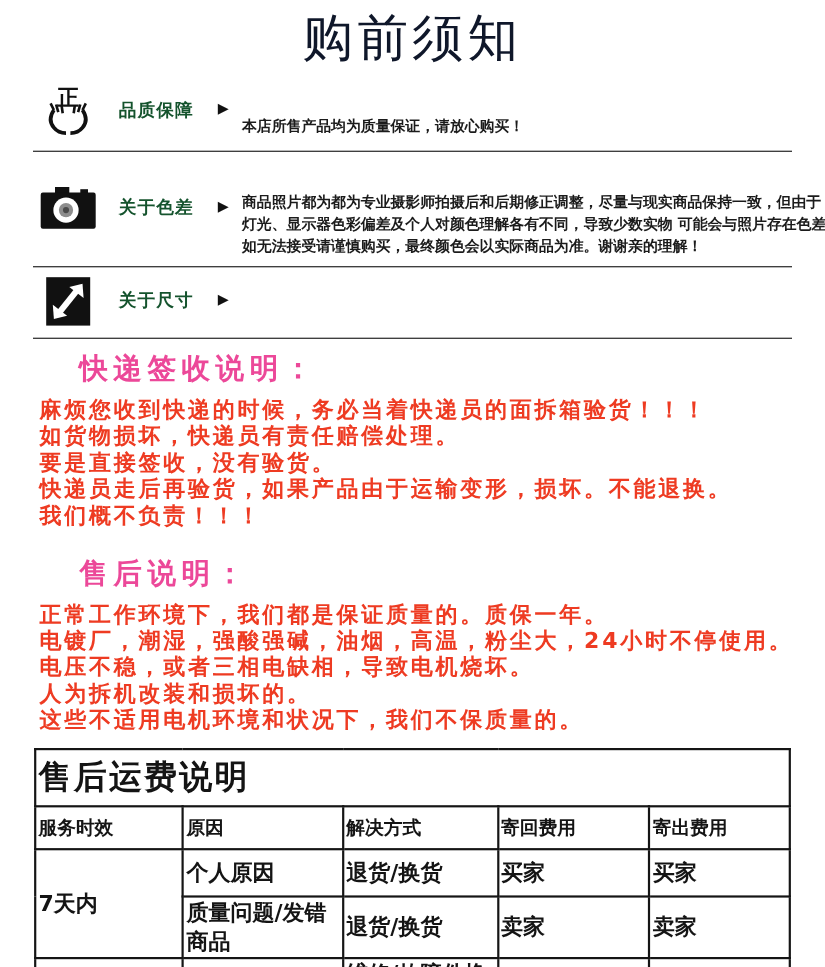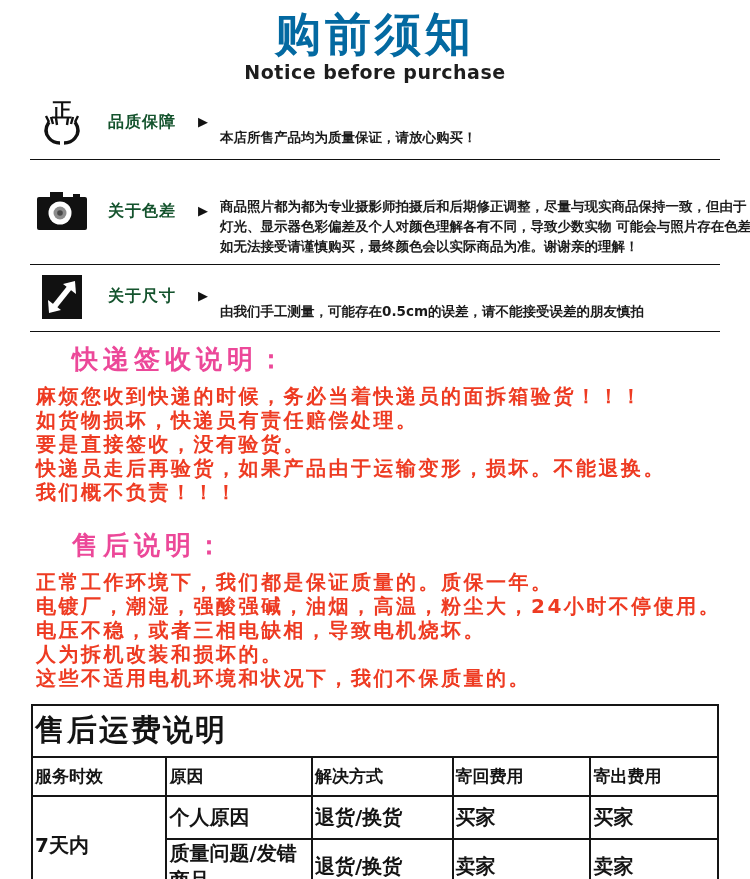--- a/index.html
+++ b/index.html
@@ -4,22 +4,22 @@
 <style>
   html,body{margin:0;padding:0;background:#ffffff;}
   body{
     width:750px;height:879px;overflow:hidden;
     font-family:"DejaVu Sans","Liberation Sans",sans-serif;
     color:#151515;
   }
   
   .page-header{text-align:center;padding-top:8px;}
   .page-title{
-    font-size:46px;font-weight:bold;letter-spacing:4px;
-    color:#0369a1;line-height:1.15;
+    font-size:46px;font-weight:normal;letter-spacing:4px;
+    color:#0f172a;line-height:1.15;
   }
   .page-subtitle{
     font-size:19px;font-weight:bold;color:#1e1e1e;
     letter-spacing:0.5px;margin-top:0px;
   }
   
   .notices{margin:6px 30px 0 30px;}
   .notice-row{
     display:flex;align-items:center;
     border-bottom:1.5px solid #111;
@@ -66,21 +66,20 @@
   .red-cell{color:#f23b25;}
   
   .col-period{width:19.6%;}.col-reason{width:21.2%;}
   .col-solution{width:20.5%;}.col-return{width:20.1%;}.col-out{width:18.6%;}
 </style>
 </head>
 <body>
 
 <div class="page-header">
   <div class="page-title">购前须知</div>
-  <div class="page-subtitle">Notice before purchase</div>
 </div>
 
 <div class="notices">
 
   <div class="notice-row r1">
     <span class="notice-icon">
       <svg width="52" height="50" viewBox="0 0 52 50">
         <text x="26" y="19" font-size="20" font-weight="bold" text-anchor="middle" fill="#111" font-family="DejaVu Sans,sans-serif">正</text>
         <path d="M13 24 q-6 9 0 16 q4 5 11 5" fill="none" stroke="#111" stroke-width="3.4"></path>
         <path d="M13 24 l-3 -6 M17 26 l-2 -7 M21 27 l-1 -7" fill="none" stroke="#111" stroke-width="2.4"></path>
@@ -117,21 +116,20 @@
     <span class="notice-icon">
       <svg width="42" height="46" viewBox="0 0 42 46">
         <rect x="1" y="1" width="40" height="44" fill="#111"></rect>
         <line x1="13" y1="33" x2="29" y2="13" stroke="#ffffff" stroke-width="5.5"></line>
         <polygon points="34,7 35,20 22,10" fill="#ffffff"></polygon>
         <polygon points="8,39 7,26 20,36" fill="#ffffff"></polygon>
       </svg>
     </span>
     <span class="notice-label">关于尺寸</span>
     <span class="notice-arrow">▶</span>
-    <span class="notice-text">由我们手工测量，可能存在0.5cm的误差，请不能接受误差的朋友慎拍</span>
   </div>
 </div>
 
 <div class="note-section">
   <div class="note-heading">快递签收说明：</div>
   <div class="note-lines">
     <div>麻烦您收到快递的时候，务必当着快递员的面拆箱验货！！！</div>
     <div>如货物损坏，快递员有责任赔偿处理。</div>
     <div>要是直接签收，没有验货。</div>
     <div>快递员走后再验货，如果产品由于运输变形，损坏。不能退换。</div>

